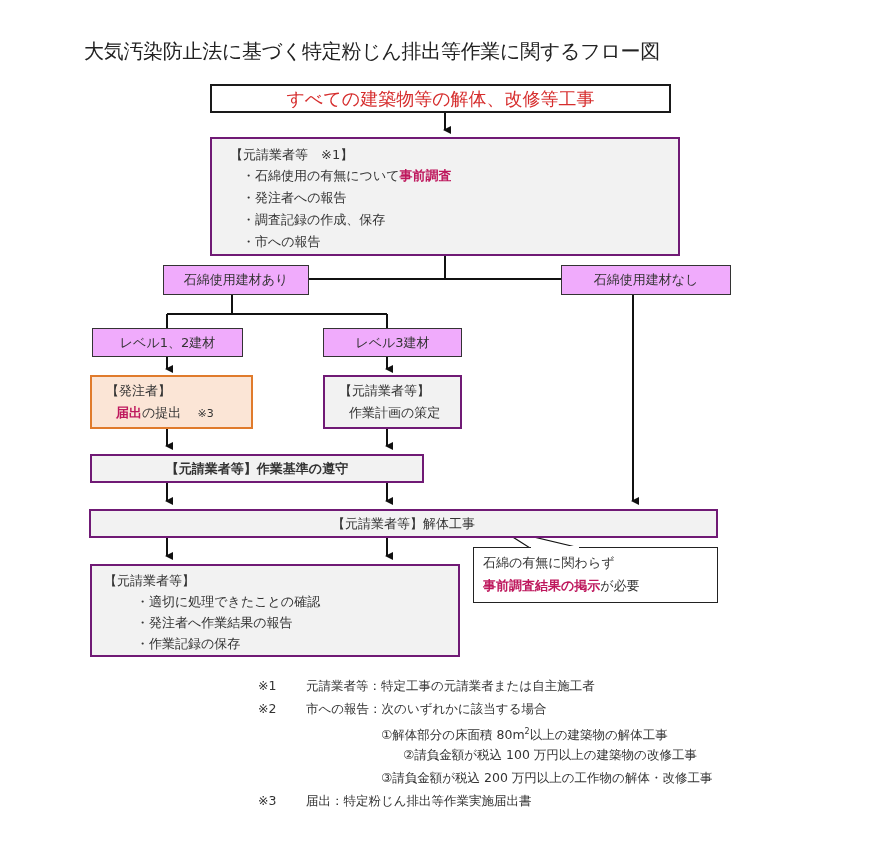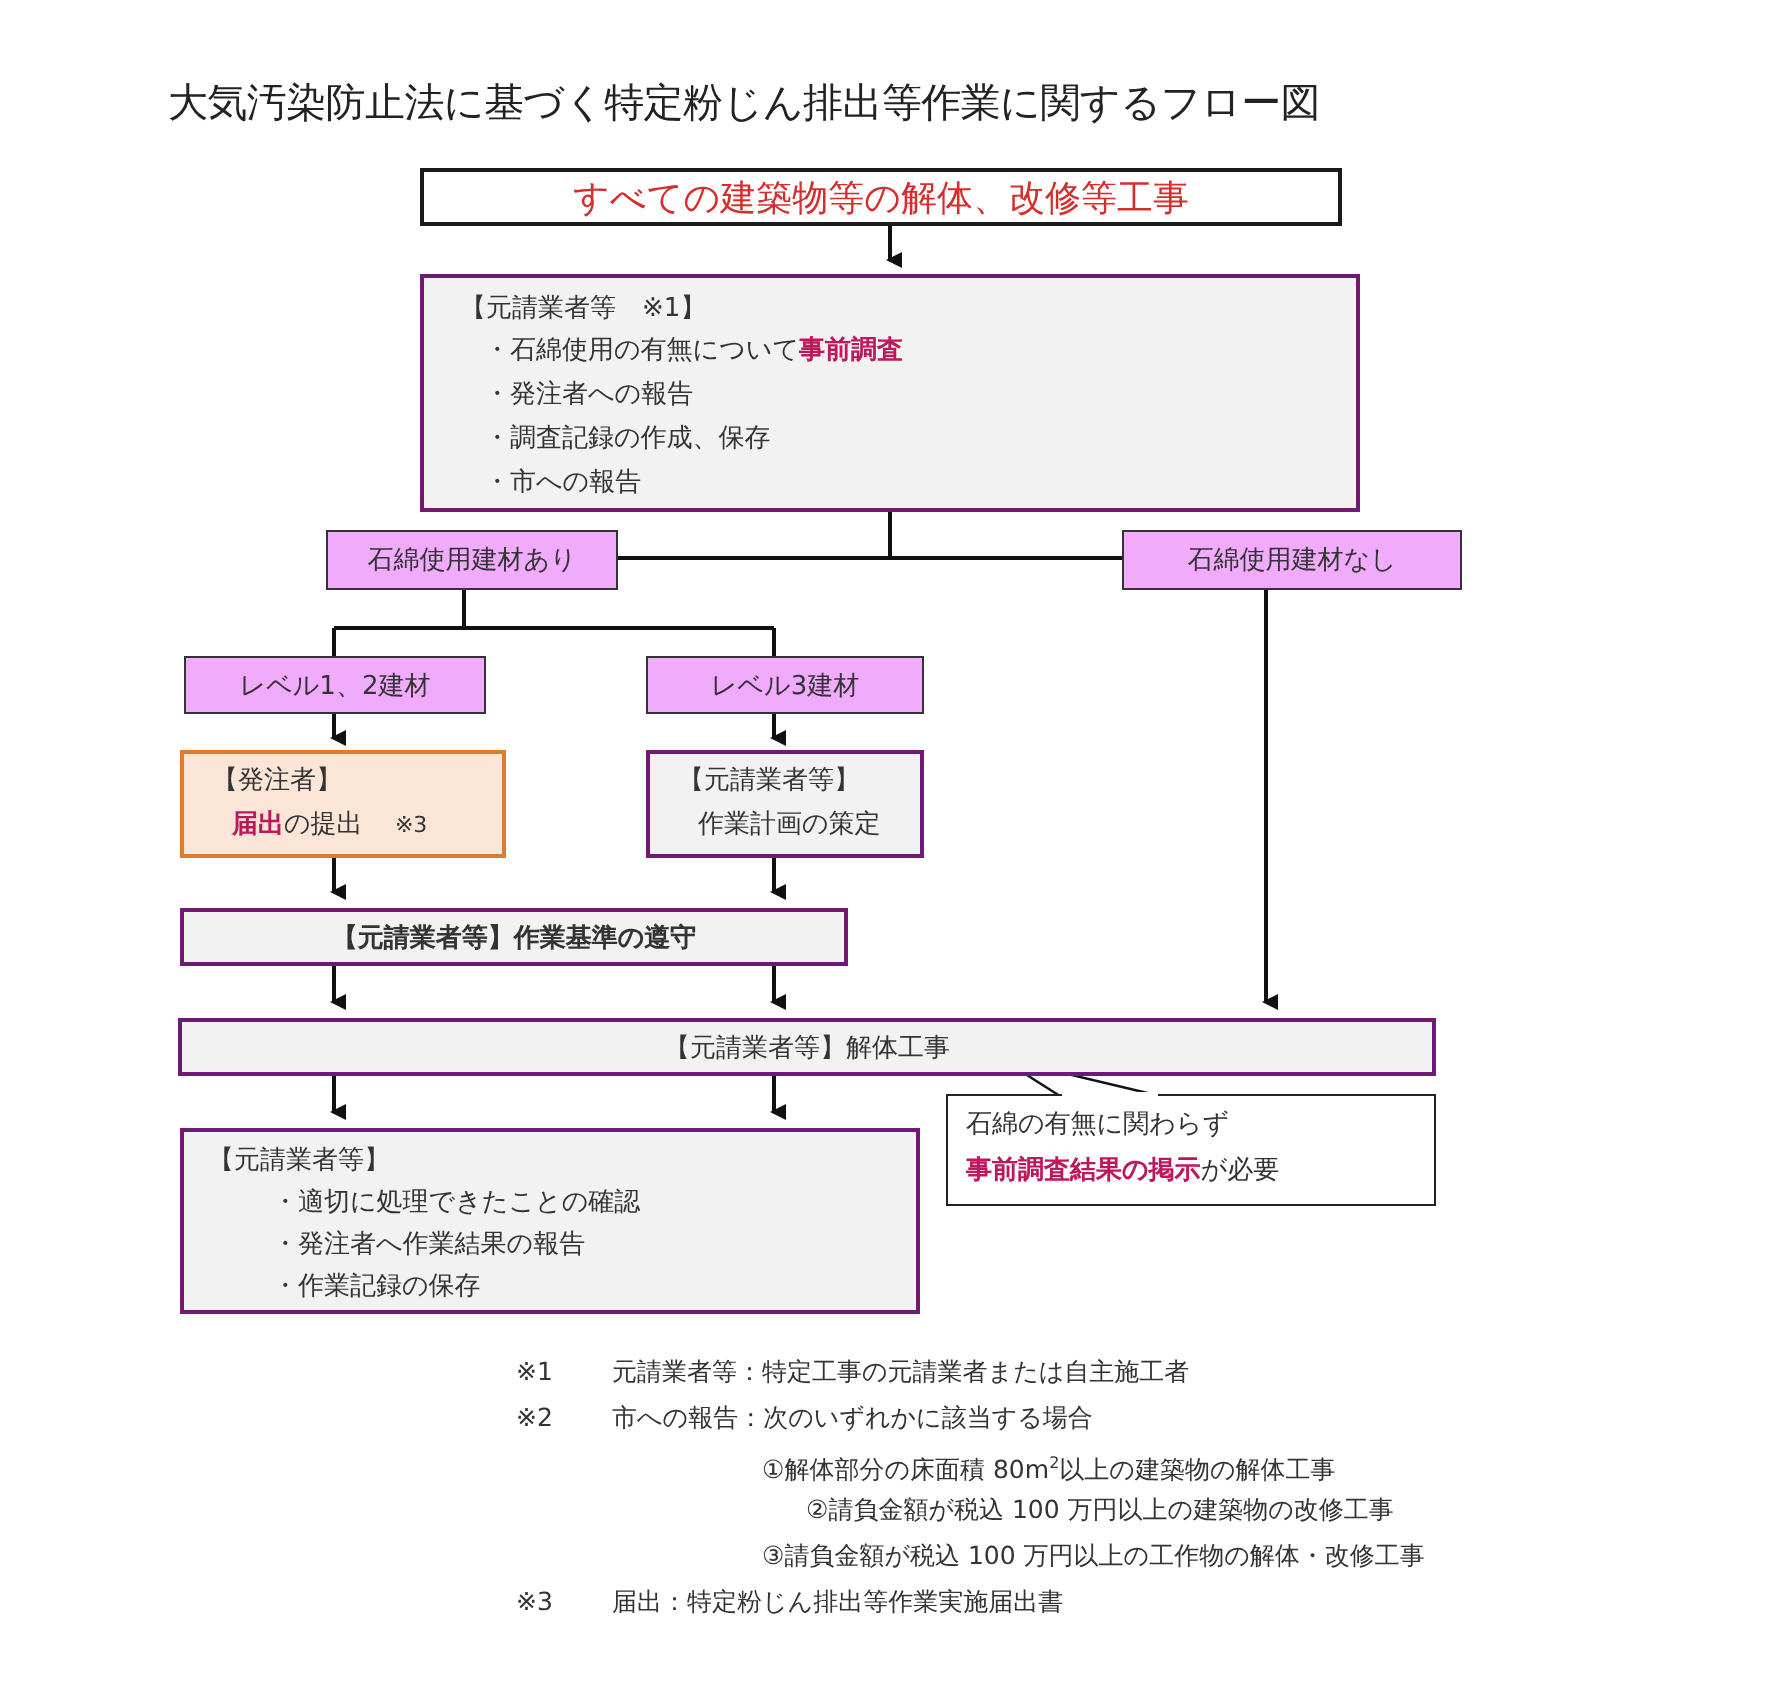--- a/index.html
+++ b/index.html
@@ -158,18 +158,18 @@
   <div class="note-row" style="top:23px; left:0;">
     <span class="mark">※2</span><span>市への報告：次のいずれかに該当する場合</span>
   </div>
   <div class="note-row" style="top:46px; left:123px;">
     <span>①解体部分の床面積 80m</span><sup>2</sup><span>以上の建築物の解体工事</span>
   </div>
   <div class="note-row" style="top:69px; left:123px;margin-left:22px;">
     <span>②請負金額が税込 100 万円以上の建築物の改修工事</span>
   </div>
   <div class="note-row" style="top:92px; left:123px;">
-    <span>③請負金額が税込 100 万円以上の工作物の解体・改修工事</span>
+    <span>③請負金額が税込 200 万円以上の工作物の解体・改修工事</span>
   </div>
   <div class="note-row" style="top:115px; left:0;">
     <span class="mark">※3</span><span>届出：特定粉じん排出等作業実施届出書</span>
   </div>
 </div>
 
 </body></html>

